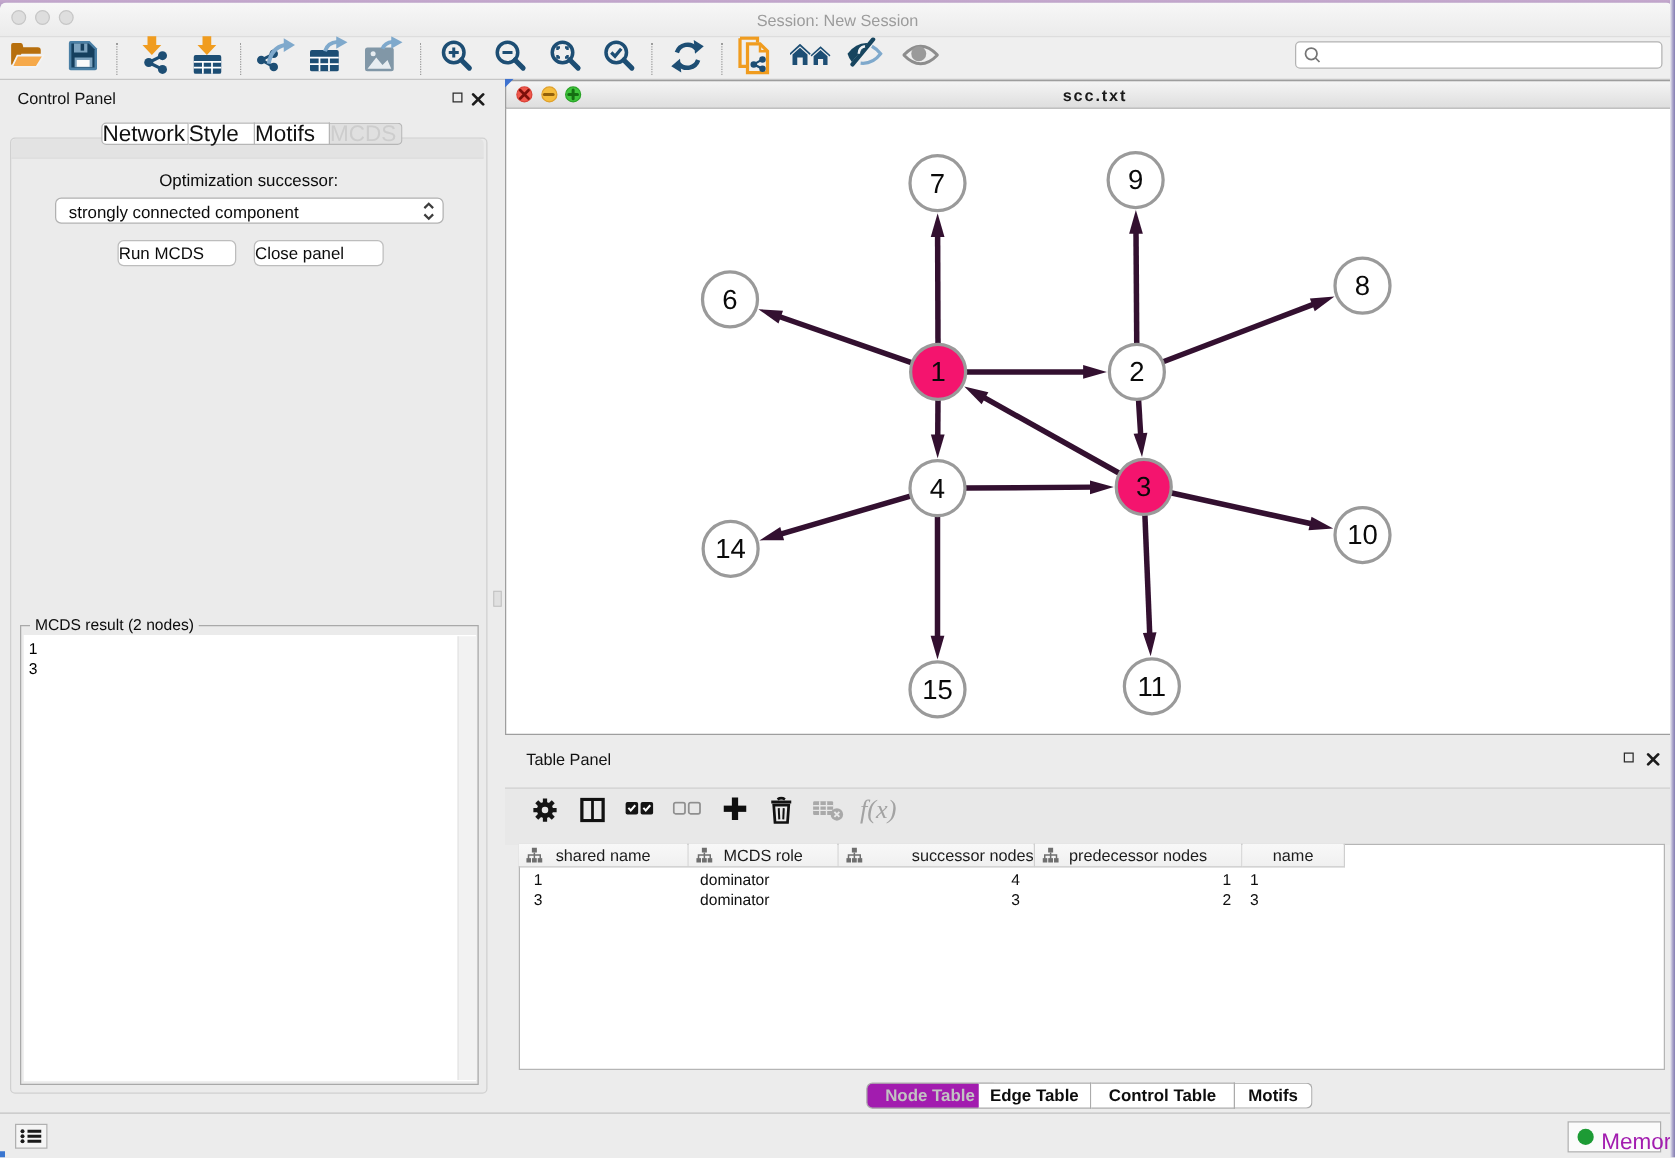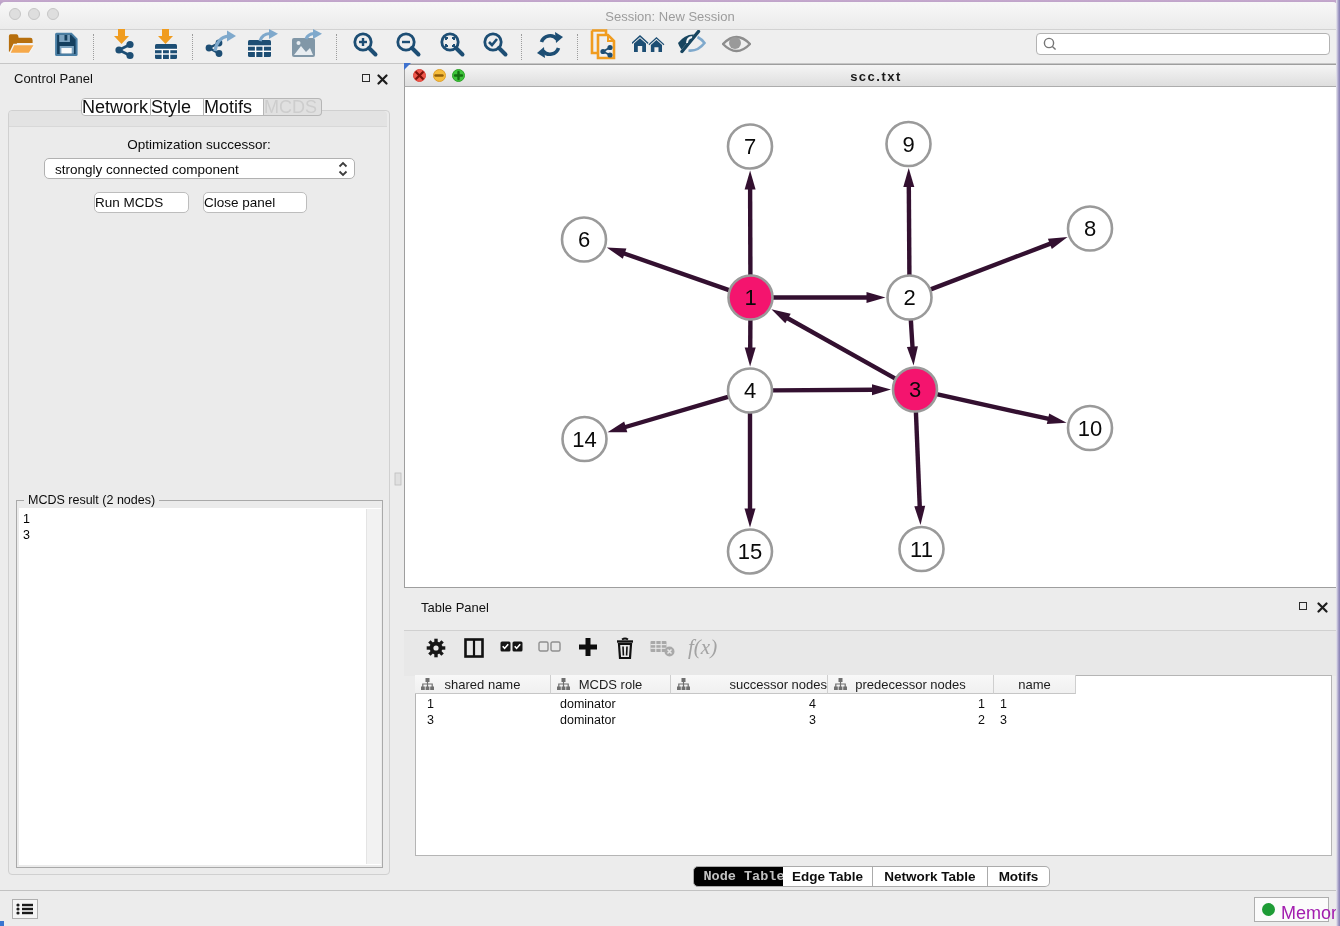--- a/index.html
+++ b/index.html
@@ -393,23 +393,23 @@
 <div class="abs cell" style="left:560px;top:697px;">dominator</div>
 <div class="abs cell" style="left:671px;top:697px;width:145px;text-align:right;">4</div>
 <div class="abs cell" style="left:828px;top:697px;width:157px;text-align:right;">1</div>
 <div class="abs cell" style="left:1000px;top:697px;">1</div>
 <div class="abs cell" style="left:427px;top:713px;">3</div>
 <div class="abs cell" style="left:560px;top:713px;">dominator</div>
 <div class="abs cell" style="left:671px;top:713px;width:145px;text-align:right;">3</div>
 <div class="abs cell" style="left:828px;top:713px;width:157px;text-align:right;">2</div>
 <div class="abs cell" style="left:1000px;top:713px;">3</div>
 
-<div class="abs btab" style="left:693px;width:102px;border-radius:5px 0 0 5px;background:#000000;color:#c2c2c2;font-family:Liberation Mono, monospace;">Node Table</div>
+<div class="abs btab" style="left:693px;width:102px;border-radius:5px 0 0 5px;background:#a21caf;color:#c2c2c2;">Node Table</div>
 <div class="abs btab" style="left:783px;width:90px;border-left:none;">Edge Table</div>
-<div class="abs btab" style="left:873px;width:115px;border-left:none;">Network Table</div>
+<div class="abs btab" style="left:873px;width:115px;border-left:none;">Control Table</div>
 <div class="abs btab" style="left:988px;width:62px;border-left:none;border-radius:0 5px 5px 0;">Motifs</div>
 
 <div class="abs" id="statusbar"></div>
 <div class="abs" id="listbtn"></div>
 <svg class="abs" style="left:16px;top:903px;" width="18" height="12" viewBox="0 0 18 12">
   <circle cx="2" cy="2" r="1.6" fill="#1a1a1a"></circle>
     <rect x="6" y="0.8" width="11" height="2.4" fill="#1a1a1a"></rect>
   <circle cx="2" cy="6" r="1.6" fill="#1a1a1a"></circle>
     <rect x="6" y="4.8" width="11" height="2.4" fill="#1a1a1a"></rect>
   <circle cx="2" cy="10" r="1.6" fill="#1a1a1a"></circle>

